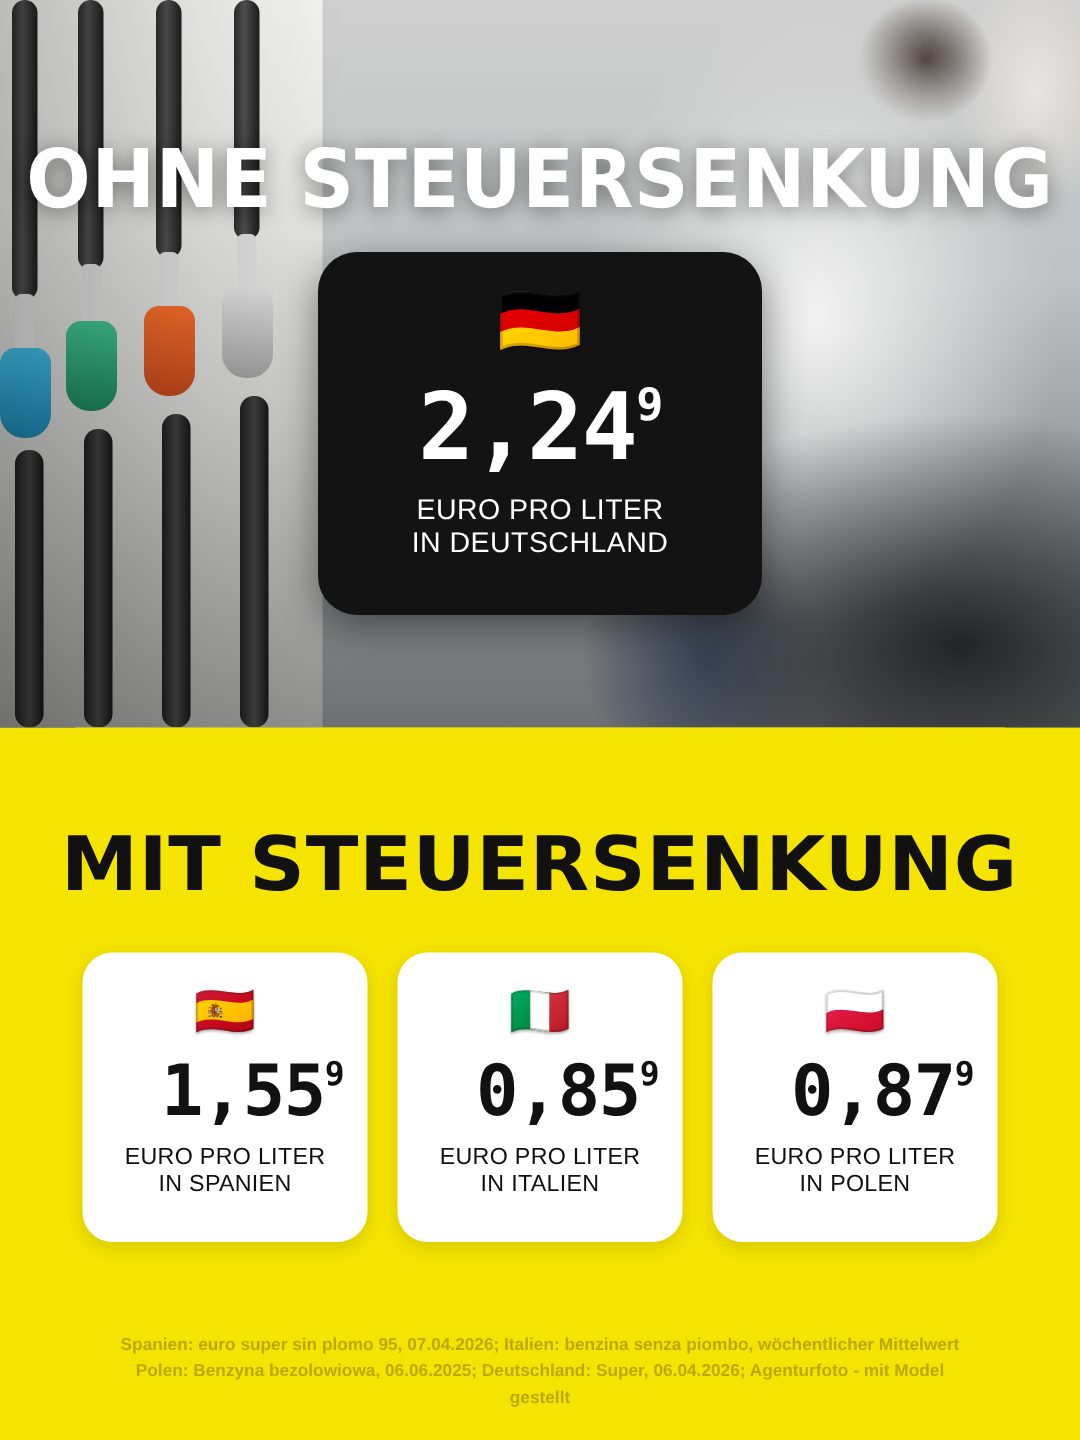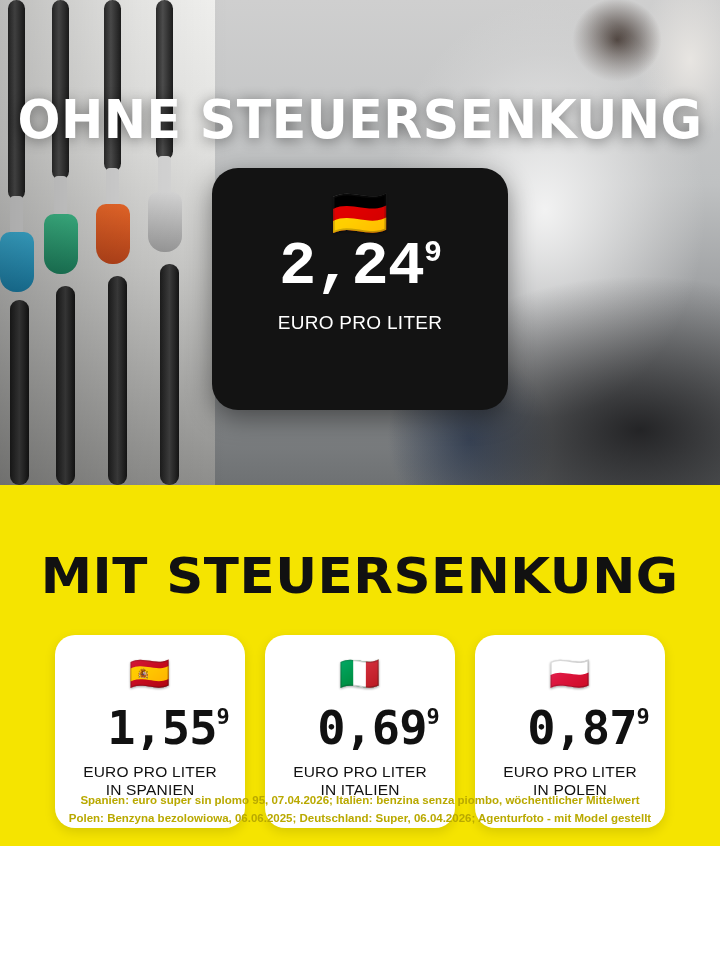--- a/index.html
+++ b/index.html
@@ -4,24 +4,25 @@
 <style>
   * { box-sizing: border-box; margin: 0; padding: 0; }
   html, body {
     width: 720px; height: 960px;
     font-family: "Liberation Sans", sans-serif;
     background: #ffffff;
     overflow: hidden;
   }
   .poster {
     position: relative;
-    width: 720px; height: 846px;
+    width: 720px; height: 960px;
     display: flex;
     flex-direction: column;
     background: #f5e400;
+    align-items: center;
   }
 
   
   .top {
     position: relative;
     width: 720px;
     height: 485px;
     overflow: hidden;
     background: #5d5f61;
   }
@@ -111,21 +112,21 @@
   .price {
     font-family: "DejaVu Sans Mono", monospace;
     font-weight: bold;
     line-height: 1;
     display: flex;
     align-items: flex-start;
     letter-spacing: -1px;
   }
   .card-dark .price {
     font-size: 62px;
-    font-family: Liberation Mono, monospace;
+    margin-top: 18px;
   }
   .card-dark .sup { font-size: 30px; margin-top: 2px; }
   .sub {
     text-align: center;
     font-weight: normal;
     line-height: 1.18;
   }
   .card-dark .sub {
     margin-top: 14px;
     font-size: 19px;
@@ -226,20 +227,21 @@
     <div class="top-title">OHNE STEUERSENKUNG</div>
 
     <div class="card-dark">
       <div class="flag">🇩🇪</div>
       <div class="price">
         <span>2,24</span>
           <span class="sup">9</span>
       </div>
       <div class="sub">
         <div>EURO PRO LITER</div>
+        <div>IN DEUTSCHLAND</div>
       </div>
     </div>
   </div>
 
   <div class="bottom">
     <div class="bottom-title">MIT STEUERSENKUNG</div>
 
     <div class="cards">
 
       <div class="card-light">
@@ -250,21 +252,21 @@
         </div>
         <div class="sub">
           <div>EURO PRO LITER</div>
           <div>IN SPANIEN</div>
         </div>
       </div>
 
       <div class="card-light">
         <div class="flag">🇮🇹</div>
         <div class="price">
-          <span>0,69</span>
+          <span>0,85</span>
             <span class="sup">9</span>
         </div>
         <div class="sub">
           <div>EURO PRO LITER</div>
           <div>IN ITALIEN</div>
         </div>
       </div>
 
       <div class="card-light">
         <div class="flag">🇵🇱</div>

